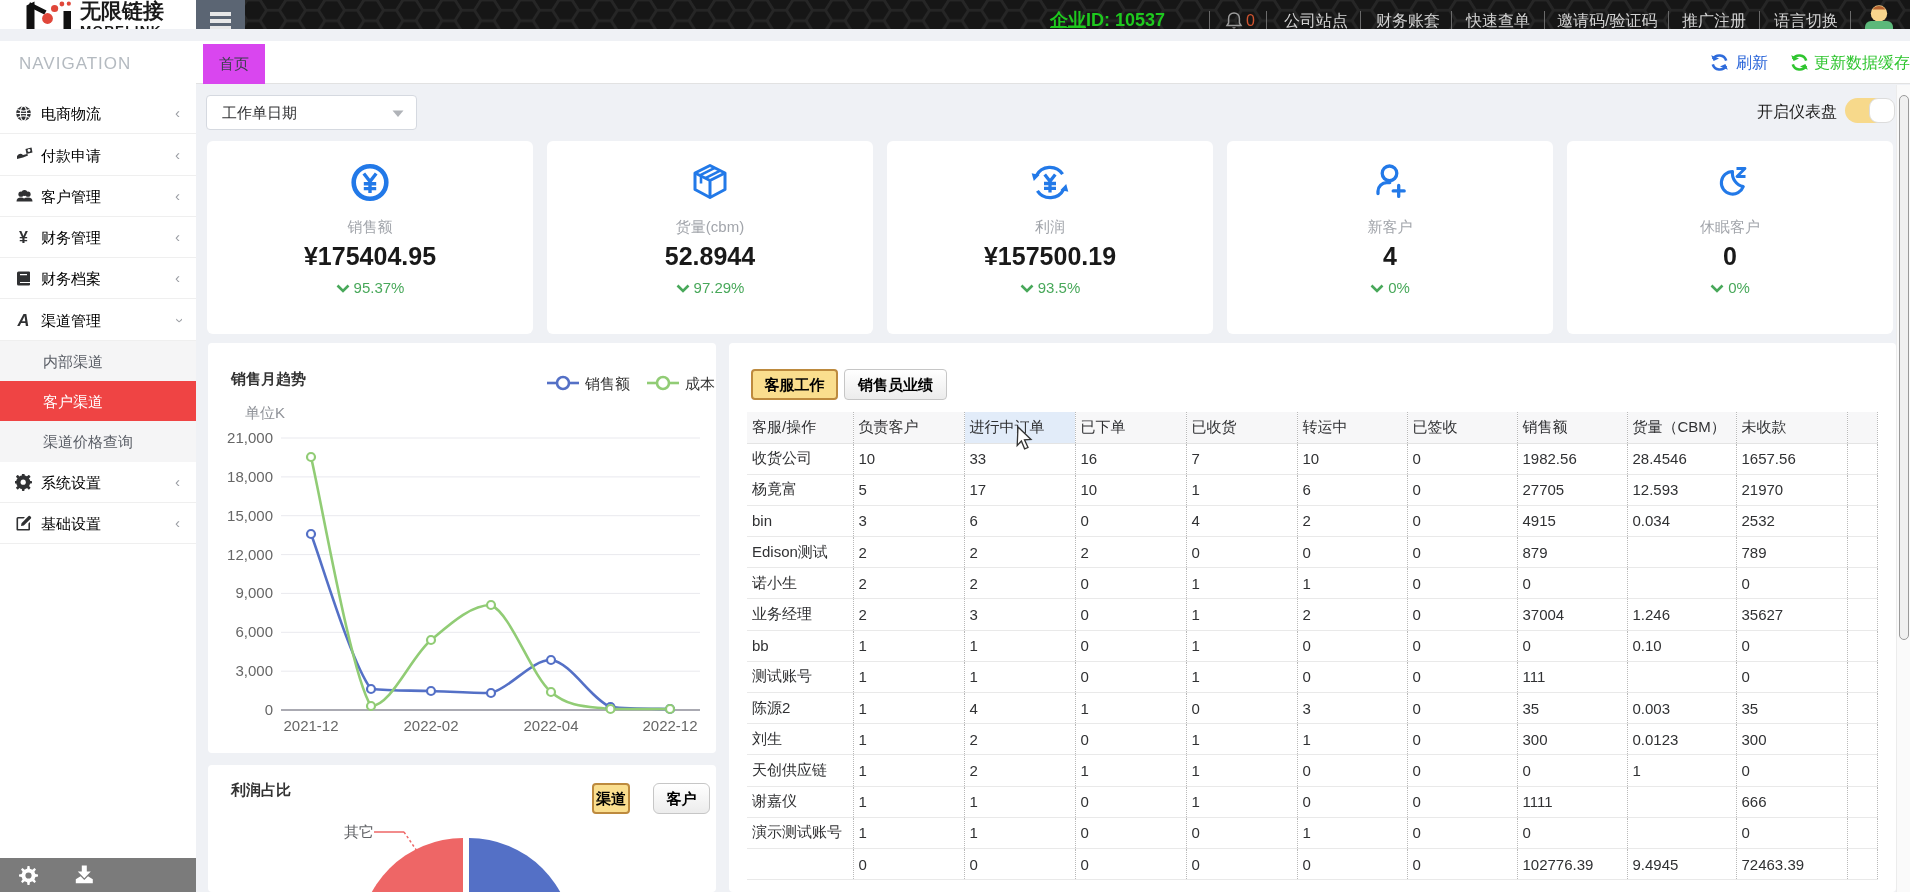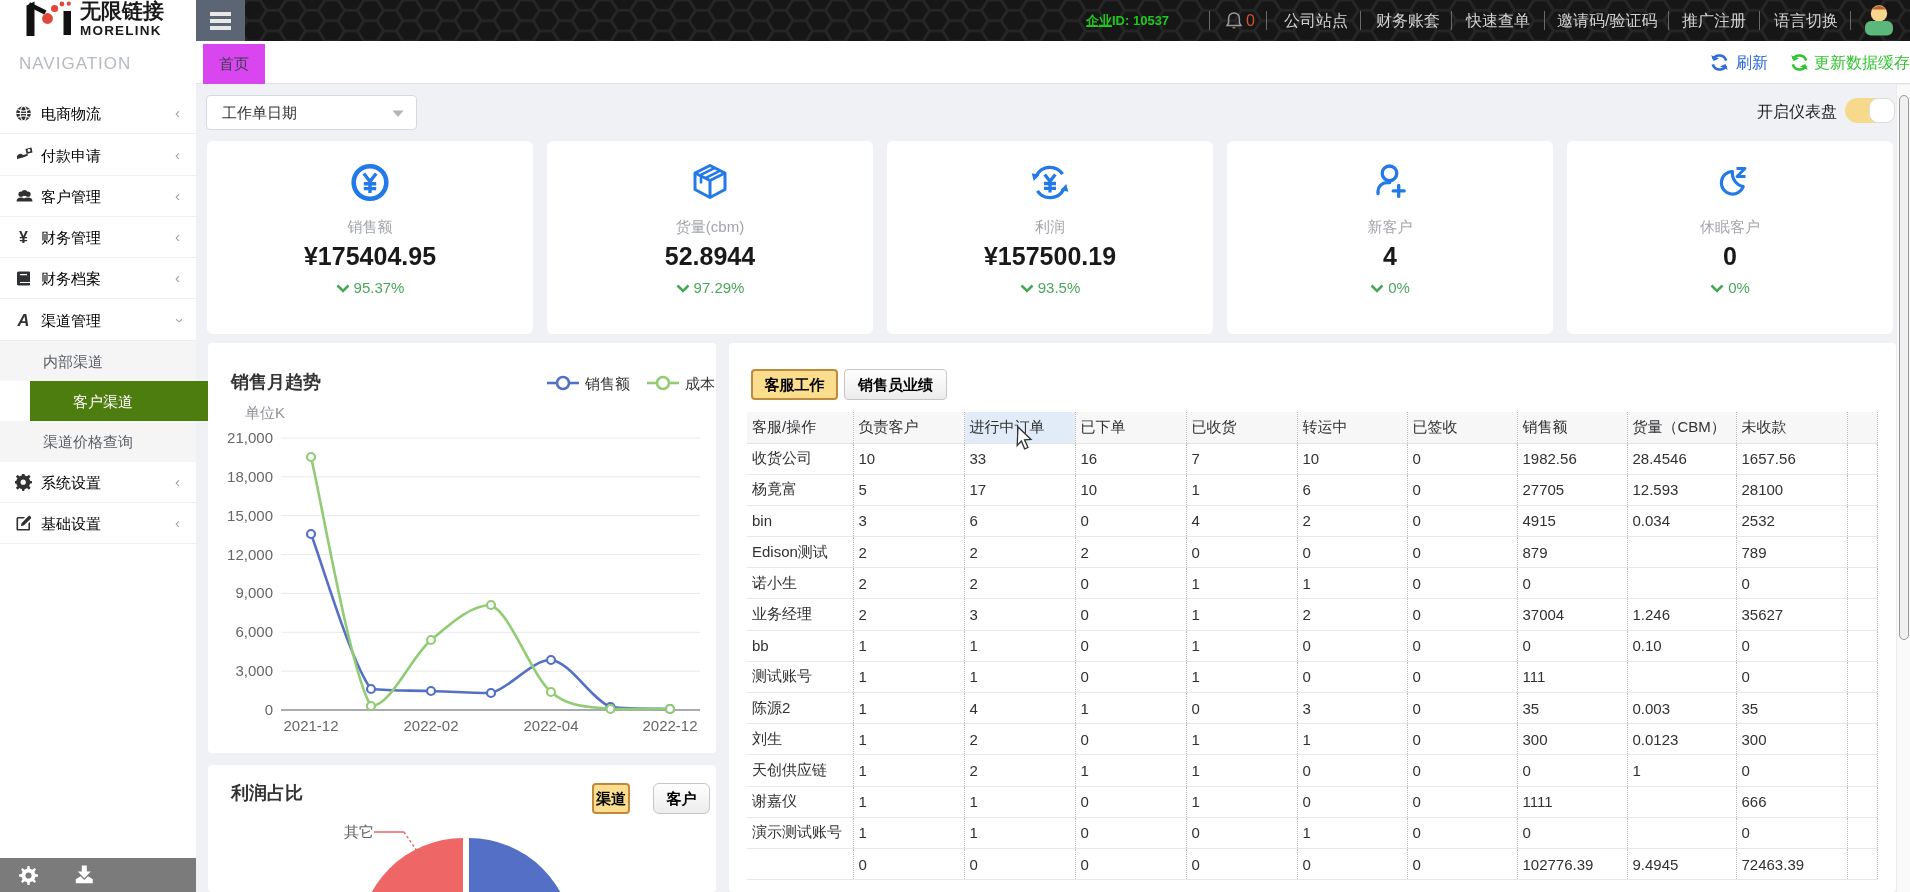--- a/index.html
+++ b/index.html
@@ -1,56 +1,56 @@
 <!DOCTYPE html>
 <html lang="zh"><head>
 <meta charset="utf-8">
 <title>dashboard</title>
 <style>
 * { margin:0; padding:0; box-sizing:border-box; }
 html,body { width:1910px; height:892px; overflow:hidden; font-family:"Liberation Sans", sans-serif; background:#eff1f5; }
 .abs { position:absolute; }
 
-#topbar { position:absolute; left:0; top:0; width:1910px; height:41px; background:#0d0d0d; overflow:hidden; }
+#topbar { position:absolute; left:0; top:0; width:1910px; height:29px; background:#0d0d0d; overflow:hidden; }
 #hexbg { position:absolute; left:0; top:0; }
 #logobox { position:absolute; left:0; top:0; width:196px; height:41px; background:#fff; }
 #hamburger { position:absolute; left:196px; top:0; width:49px; height:41px; background:#5b6573; }
 #hamburger div { position:absolute; left:14px; width:21px; height:3.5px; background:#e8e8e8; }
 .topmenu { position:absolute; top:0; height:41px; line-height:41px; color:#d2d2d2; font-size:16px; white-space:nowrap; }
 .tsep { position:absolute; top:11px; width:1px; height:19px; background:#6a6a6a; }
 
 #sidebar { position:absolute; left:0; top:41px; width:196px; height:851px; background:#fff; }
 #nav-title { position:absolute; left:19px; top:13px; font-size:17px; letter-spacing:1px; color:#b4bac0; }
 .mitem { position:absolute; left:0; width:196px; height:41px; border-bottom:1px solid #efefef; }
 .mitem .txt { position:absolute; left:41px; top:12px; font-size:15px; color:#000000; }
 .mitem .ic { position:absolute; left:15px; top:12px; width:17px; height:17px; color:#303133; }
 .mitem .ar { position:absolute; right:16px; top:11px; font-size:15px; color:#9a9da3; }
 .sub { position:absolute; left:0; width:196px; height:40px; background:#f5f5f6; }
 .sub .txt { position:absolute; left:43px; top:12px; font-size:15px; color:#5a5e66; }
-#sub-sel { background:#4d7c0f;margin-left:30px; }
+#sub-sel { background:#ef4444; }
 #sub-sel .txt { color:#fff; }
 #side-foot { position:absolute; left:0; top:817px; width:196px; height:34px; background:#7b7b7b; }
 
 #tabrow { position:absolute; left:196px; top:41px; width:1714px; height:43px; background:#fff; border-bottom:1px solid #e2e2e2; }
 #tab-home { position:absolute; left:7px; top:3px; width:62px; height:40px; background:#d946ef; color:#3b3f4d; font-size:15px; text-align:center; line-height:40px; }
 .toolbtn { position:absolute; top:12px; height:20px; font-size:16px; }
 
 #filterrow { position:absolute; left:196px; top:85px; width:1714px; height:56px; background:#eff1f5; }
 .inputbox { position:absolute; top:10px; height:35px; background:#fff; border:1px solid #d5d9e0; border-radius:4px; font-size:15px; color:#303133; line-height:33px; }
 #toggle { position:absolute; left:1649px; top:13px; width:50px; height:25px; background:#f7d98b; border-radius:13px; }
 #toggle .knob { position:absolute; left:24px; top:0px; width:26px; height:25px; background:#fff; border:1px solid #dcdcdc; border-radius:9px; }
 
 .card { position:absolute; top:141px; width:326px; height:193px; background:#fff; border-radius:6px; text-align:center; }
 .card .ictr { margin-top:21px; height:41px; }
 .card .lbl { margin-top:15px; font-size:15px; color:#a2a5ab; }
 .card .val { margin-top:5px; font-size:25px; font-weight:bold; color:#191919; }
 .card .pct { margin-top:8px; font-size:15px; color:#48a85a; }
 
 .panel { position:absolute; background:#fff; border-radius:4px; }
-.ptitle { position:absolute; left:23px; top:14px; font-size:18px; font-weight:bold; color:#333; }
+.ptitle { position:absolute; left:23px; top:14px; font-size:15px; font-weight:bold; color:#333; }
 .pillbtn { position:absolute; top:26px; height:31px; border-radius:4px; font-size:15px; font-weight:bold; text-align:center; line-height:29px; }
 .pillbtn.on { background:#fade8e; border:2px solid #bd8a3e; line-height:27px; }
 .pillbtn.off { background:linear-gradient(#ffffff,#ececec); border:1px solid #c6c6c6; }
 
 #rpanel { position:absolute; left:729px; top:343px; width:1167px; height:549px; background:#fff; border-radius:4px; overflow:hidden; }
 table.dt { border-collapse:collapse; table-layout:fixed; font-size:15px; color:#303133; }
 table.dt td { border-right:1px dotted #b9b9b9; border-bottom:1px solid #e9e9e9; padding:0 0 0 5px; height:31.2px; white-space:nowrap; overflow:hidden; }
 table.dt tr.hd td { background:#f7f7f8; border-bottom:1px solid #e4e4e4; height:31px; }
 
 #scrollbar { position:absolute; left:1896px; top:85px; width:14px; height:807px; background:#fafafa; border-left:1px solid #ececec; }
@@ -92,21 +92,21 @@
 </g>
 <text x="80" y="18" font-size="21" font-weight="bold" fill="#1a1a1a" font-family="Liberation Sans">无限链接</text>
 <text x="80" y="35" font-size="13.5" font-weight="bold" letter-spacing="1.2" fill="#1a1a1a" font-family="Liberation Sans">MORELINK</text>
 </svg>
 </div>
 <div id="hamburger">
       <div style="top:12px"></div>
       <div style="top:19px"></div>
       <div style="top:26px"></div>
     </div>
-<div class="topmenu" style="left:1086px; color:#1ec91e; font-weight:bold; font-size:13px;"><span style="text-decoration:underline;">企业</span>ID: 10537</div>
+<div class="topmenu" style="left:1050px; color:#1ec91e; font-weight:bold; font-size:18px;"><span style="text-decoration:underline;">企业</span>ID: 10537</div>
 <div class="tsep" style="left:1209px"></div>
 <svg class="abs" style="left:1224px; top:11px;" width="20" height="20" viewBox="0 0 20 20">
       <path d="M10 2 C6.7 2 4.6 4.4 4.6 7.5 L4.6 12 L3 14.5 L17 14.5 L15.4 12 L15.4 7.5 C15.4 4.4 13.3 2 10 2 Z" fill="none" stroke="#9d9d9d" stroke-width="1.5"></path>
       <path d="M8.2 16.3 A1.9 1.9 0 0 0 11.8 16.3" fill="#9d9d9d"></path>
     </svg>
 <div class="topmenu" style="left:1246px; color:#d05430;">0</div>
 <div class="tsep" style="left:1266px"></div>
 <div class="topmenu" style="left:1284px">公司站点</div>
 <div class="tsep" style="left:1360px"></div>
 <div class="topmenu" style="left:1376px">财务账套</div>
@@ -467,21 +467,21 @@
 <tr>
           <td>杨竟富</td>
           <td>5</td>
           <td>17</td>
           <td>10</td>
           <td>1</td>
           <td>6</td>
           <td>0</td>
           <td>27705</td>
           <td>12.593</td>
-          <td>28100</td>
+          <td>21970</td>
           <td></td>
         </tr>
 <tr>
           <td>bin</td>
           <td>3</td>
           <td>6</td>
           <td>0</td>
           <td>4</td>
           <td>2</td>
           <td>0</td>

